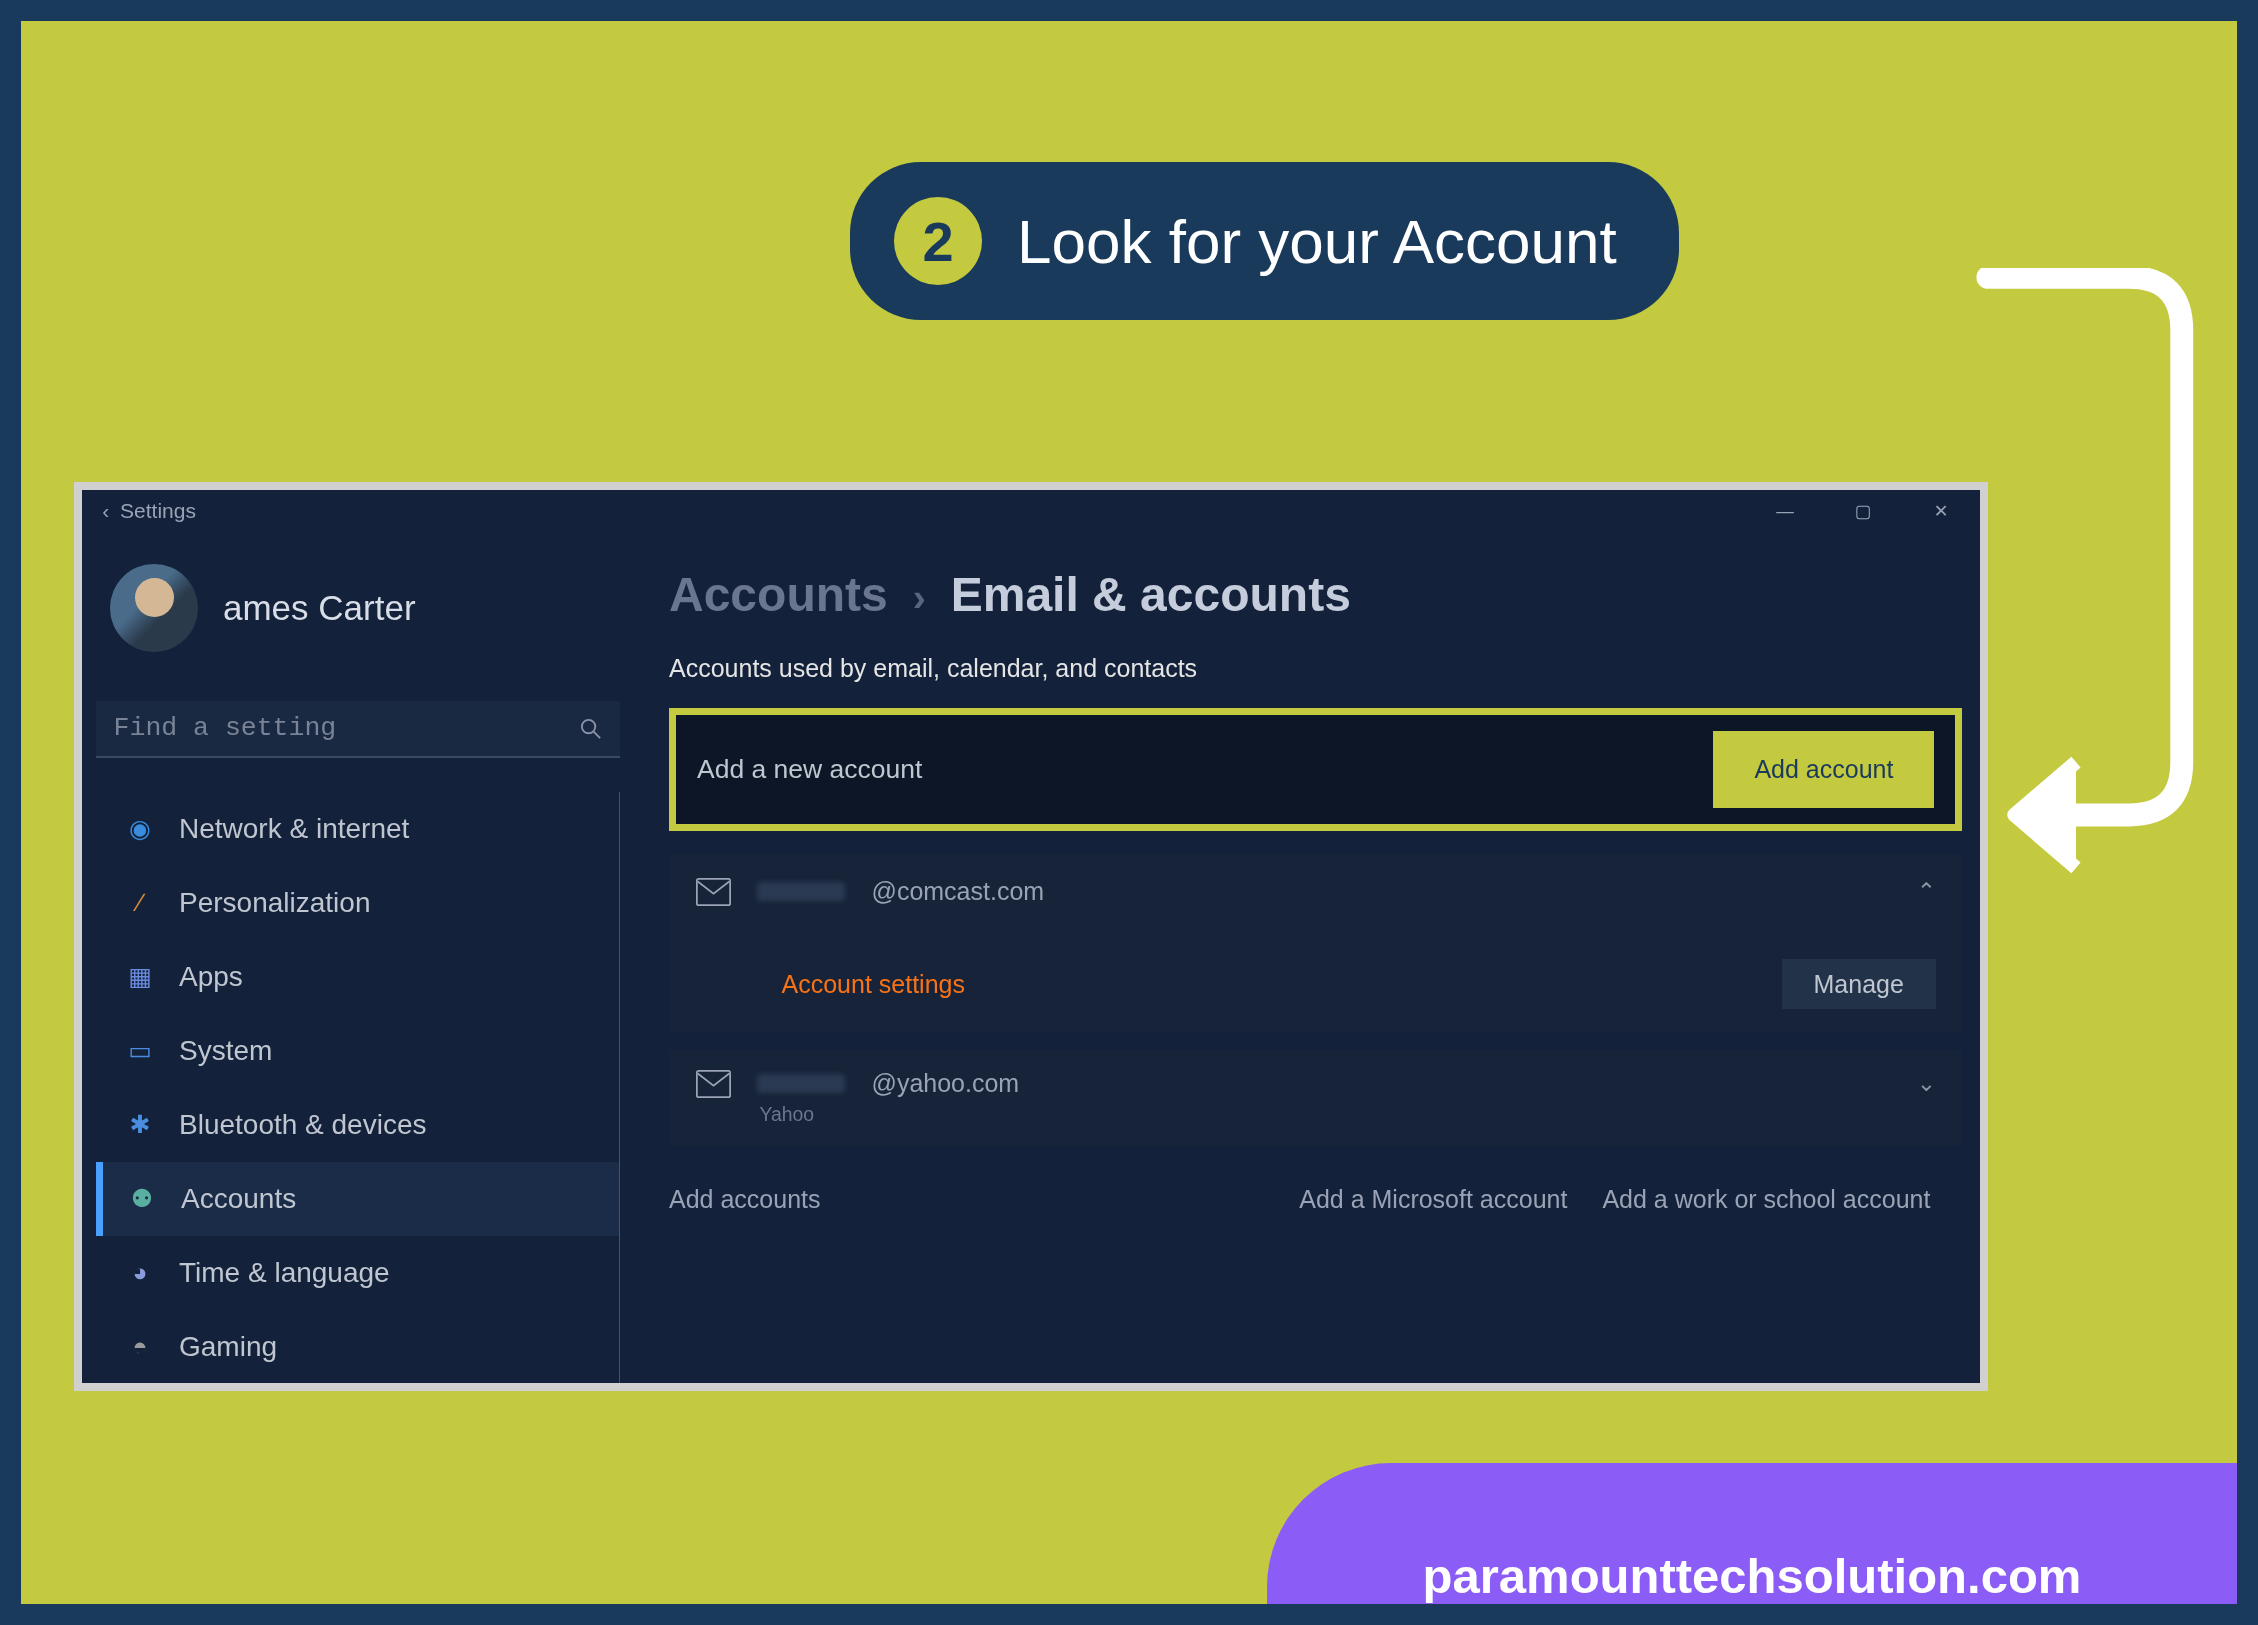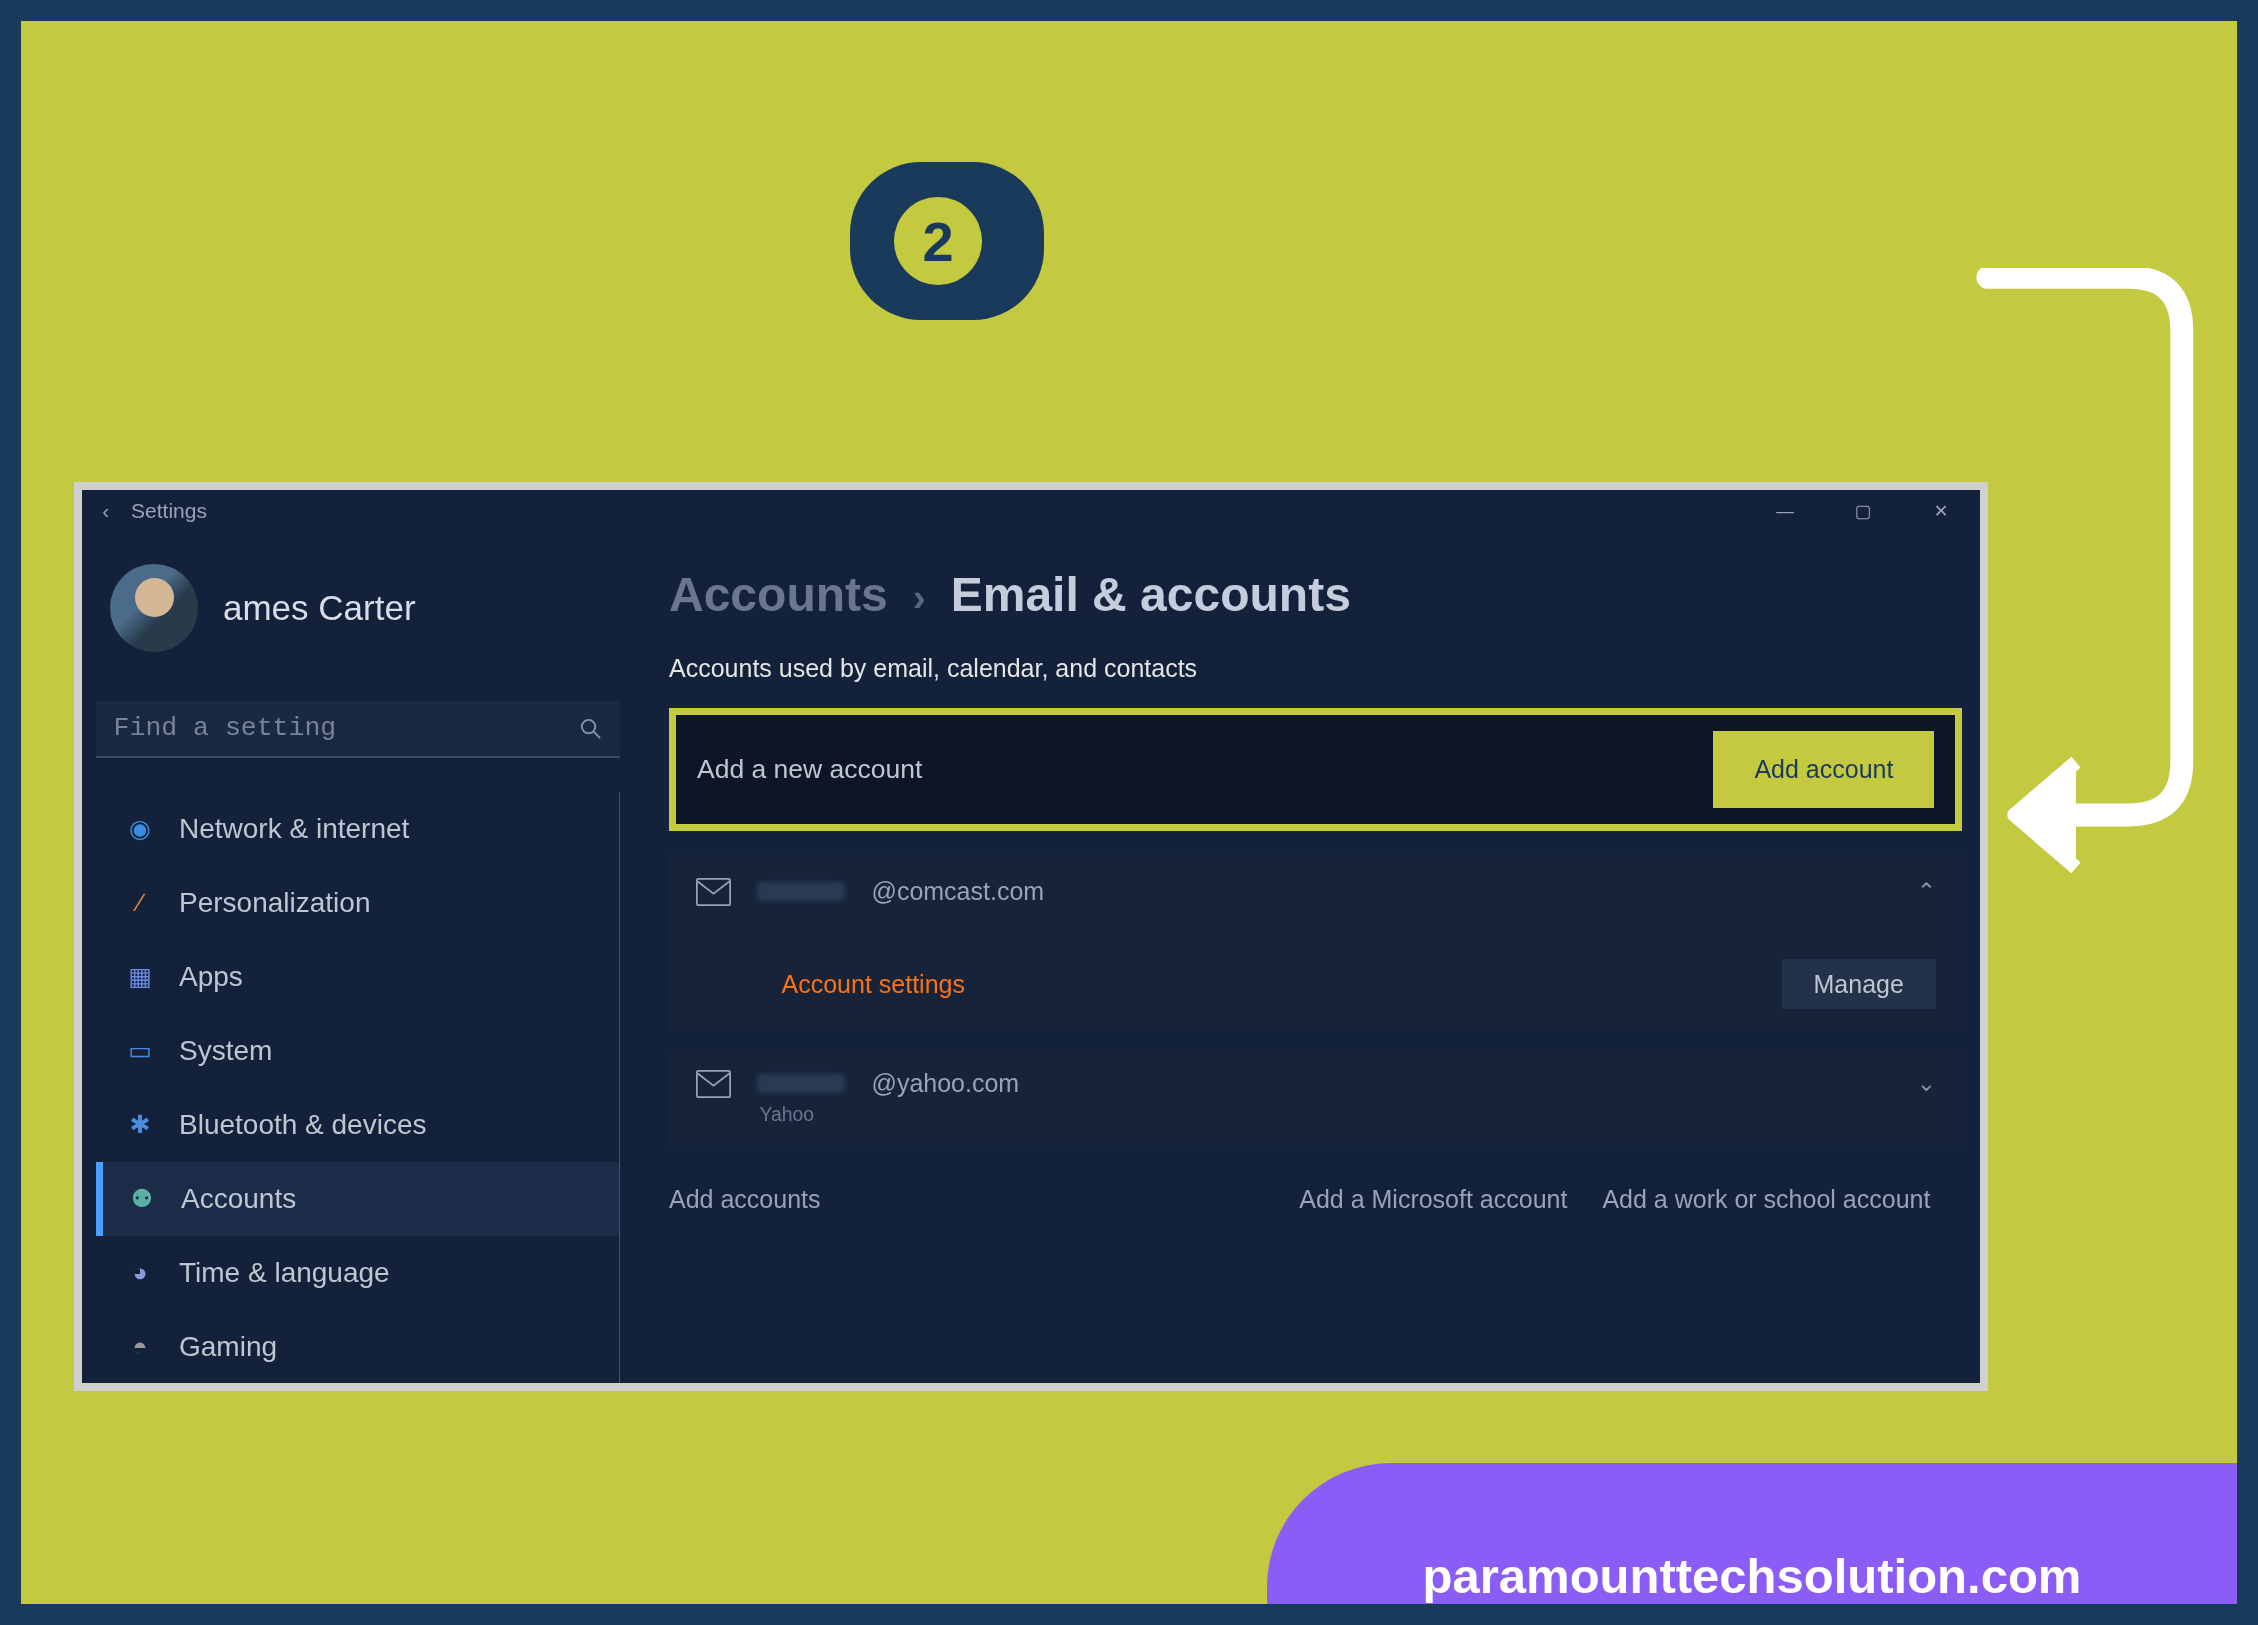--- a/index.html
+++ b/index.html
@@ -68,21 +68,21 @@
   color: #9aa3b5;
   font-size: 21px;
   padding-left: 10.6px;
 }
 .titlebar .back {
   width: 26.5px;
   text-align: center;
   cursor: pointer;
 }
 .titlebar .title {
-  margin-left: 12px;
+  margin-left: 1px;
   text-align: right;
 }
 .win-controls {
   margin-left: auto;
   display: flex;
   gap: 0;
 }
 .win-btn {
   width: 78px;
   height: 39px;
@@ -309,20 +309,21 @@
   font-weight: 700;
 }
 </style>
 </head>
 <body>
 
 <div class="outer-frame">
 
   <div class="step-badge">
     <div class="step-circle">2</div>
+    <div class="step-text">Look for your Account</div>
   </div>
 
   <svg class="callout-arrow" viewBox="0 0 320 700">
     <path d="M 60 10 L 220 10 Q 280 10 280 70 L 280 560 Q 280 620 220 620 L 110 620" fill="none" stroke="#fff" stroke-width="26" stroke-linecap="round"></path>
     <path d="M 160 560 L 90 620 L 160 680" fill="#fff" stroke="#fff" stroke-width="16" stroke-linejoin="round"></path>
   </svg>
 
   <div class="settings-window">
     <div class="titlebar">
       <span class="back">‹</span>

